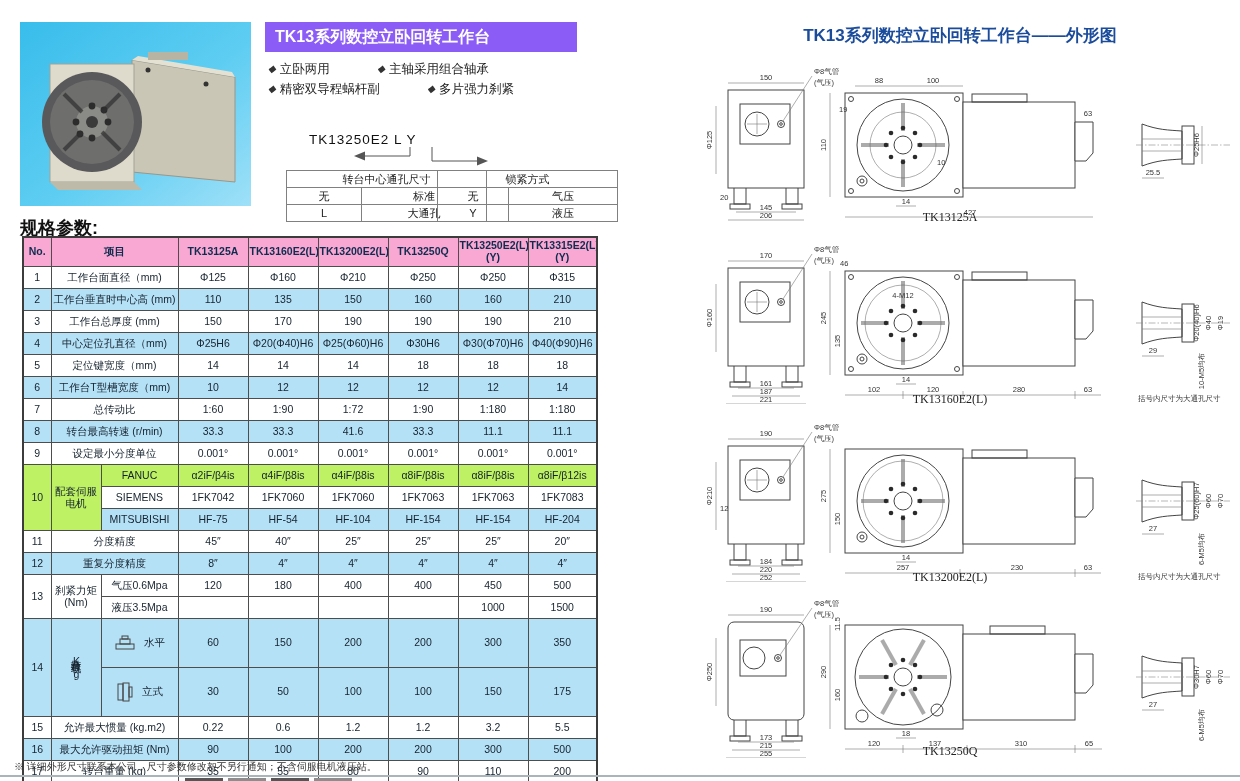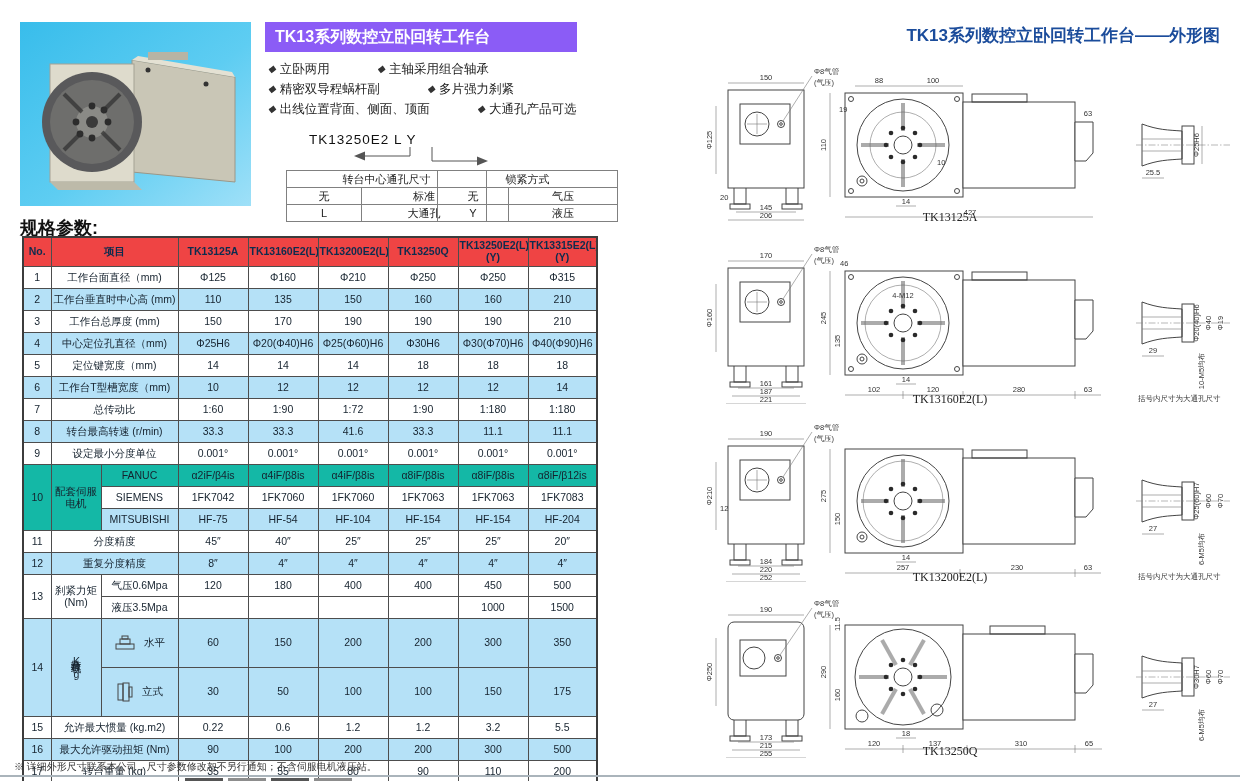--- a/index.html
+++ b/index.html
@@ -22,31 +22,31 @@
   .opt-left td.c1{width:38px;} .opt-left td.c2{width:88px;}
   .opt-right td.c1{width:34px;} .opt-right td.c2{width:72px;}
   .spec-label{left:20px;top:216px;font-size:18px;font-weight:bold;color:#111;}
 
   
   .spec{left:22px;top:236px;}
   table.spec-t{border-collapse:collapse;table-layout:fixed;width:574px;border:2px solid #3c3c3c;
                font-size:10.5px;color:#15222e;}
   table.spec-t td,table.spec-t th{border:1px solid #4d4d4d;text-align:center;padding:0 1px;
                height:21px;overflow:hidden;line-height:1.1;}
-  table.spec-t th{background:#ef4444;height:28px;color:#0d2c4e;font-weight:600;font-size:10.5px;}
+  table.spec-t th{background:#f9a8d4;height:28px;color:#0d2c4e;font-weight:600;font-size:10.5px;}
   tr.b td{background:#b5e1f7;}
-  td.bcell{background:#14b8a6;}
+  td.bcell{background:#bef264;}
   .vlabel{writing-mode:vertical-rl;text-orientation:upright;line-height:1.05;letter-spacing:1px;display:inline-block;}
   .loadcell{display:flex;align-items:center;justify-content:center;gap:8px;height:100%;}
   .footnote{left:14px;top:760px;font-size:10px;color:#333;}
   .bottom-rule{left:0;top:775px;width:1240px;height:2px;background:#aab4bb;}
   .bottom-chip{top:778px;height:3px;}
 
   
-  .right-title{left:700px;top:24px;width:520px;text-align:right;font-size:17px;font-weight:bold;color:#1b4c9b;}
+  .right-title{left:700px;top:24px;width:520px;text-align:center;font-size:17px;font-weight:bold;color:#1b4c9b;}
   .drw{left:690px;width:550px;height:176px;}
   .drw-label{position:absolute;left:150px;top:150px;width:220px;text-align:center;
              font-family:"Liberation Serif",serif;font-size:12px;color:#222;}
   svg text{font-family:"Liberation Sans",sans-serif;}
   .ln{stroke:#454545;stroke-width:1;fill:none;}
   .fillw{fill:#fff;stroke:#454545;stroke-width:1;}
   .thin{stroke:#777;stroke-width:0.6;fill:none;}
   .cl{stroke:#888;stroke-width:0.6;stroke-dasharray:7 2 1.5 2;fill:none;}
   .dim{font-size:7.5px;fill:#333;}
   .slot{stroke:#5a5a5a;stroke-width:4;opacity:0.5;}
@@ -96,24 +96,20 @@
 <div class="abs title-bar">TK13系列数控立卧回转工作台</div>
 
 <div class="abs features">
   <div class="row">
     <span><i class="diam">◆</i><span>立卧两用</span></span>
     <span><i class="diam">◆</i><span>主轴采用组合轴承</span></span>
   </div>
   <div class="row">
     <span><i class="diam">◆</i><span>精密双导程蜗杆副</span></span>
     <span><i class="diam">◆</i><span>多片强力刹紧</span></span>
-  </div>
-  <div class="row">
-    <span><i class="diam">◆</i><span>出线位置背面、侧面、顶面</span></span>
-    <span><i class="diam">◆</i><span>大通孔产品可选</span></span>
   </div>
 </div>
 
 <div class="abs model-code">TK13250E2 L Y</div>
 
 <svg class="abs" style="left:280px;top:146px" width="300" height="26">
   <g stroke="#555" stroke-width="1" fill="none">
     <path d="M130,1 V10 H84"></path>
       <path d="M152,1 V15 H198"></path>
   </g>

